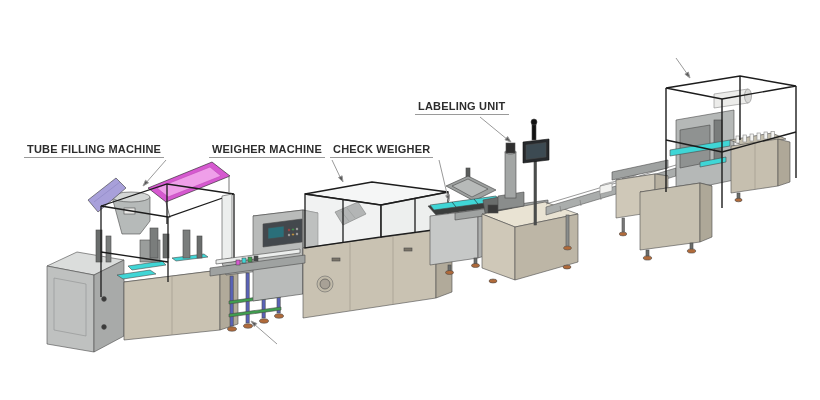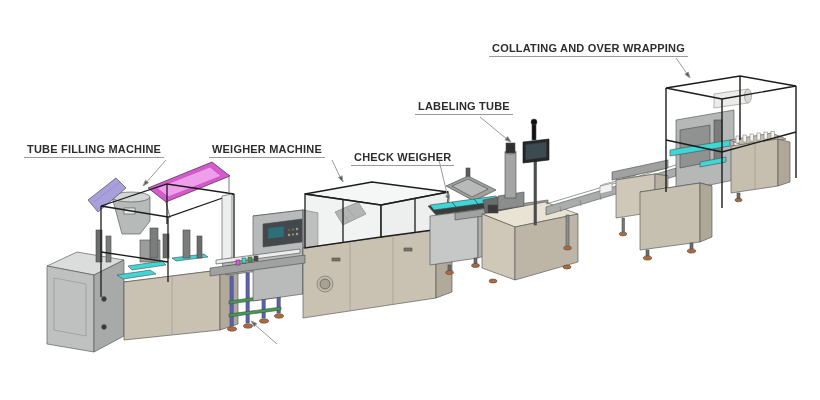--- a/index.html
+++ b/index.html
@@ -9,21 +9,21 @@
   }
   #scene{position:absolute;left:0;top:0;}
   .label{
     position:absolute;
     font-weight:bold;font-size:11px;line-height:12px;
     color:#2d2d2d;letter-spacing:.2px;white-space:nowrap;
     border-bottom:1.5px solid #9a9a9a;padding:0 3px 2px 3px;
   }
   #lbl-tfm{left:24px;top:143px;}
   #lbl-cartoner{left:209px;top:143px;}
-  #lbl-checkweigher{left:351px;top:143px;margin-top:8px;}
+  #lbl-checkweigher{left:330px;top:143px;}
   #lbl-labeling{left:415px;top:100px;}
   #lbl-collating{left:489px;top:42px;}
   #lbl-ttu{left:275px;top:339px;}
 </style>
 </head>
 <body>
 
 <div id="stage">
 
   <svg id="scene" width="820" height="400" viewBox="0 0 820 400">
@@ -269,17 +269,16 @@
       <polygon points="251,321 256.8,323.5 254.2,326.5"></polygon>
     </g>
   </svg>
 
   <div class="label" id="lbl-tfm">TUBE FILLING MACHINE</div>
 
   <div class="label" id="lbl-cartoner">WEIGHER MACHINE</div>
 
   <div class="label" id="lbl-checkweigher">CHECK WEIGHER</div>
 
-  <div class="label" id="lbl-labeling">LABELING TUBE</div>
-
-  <div class="label" id="lbl-collating">COLLATING AND OVER WRAPPING</div>
+  <div class="label" id="lbl-labeling">LABELING UNIT</div>
+
 
 </div>
 
 </body></html>

